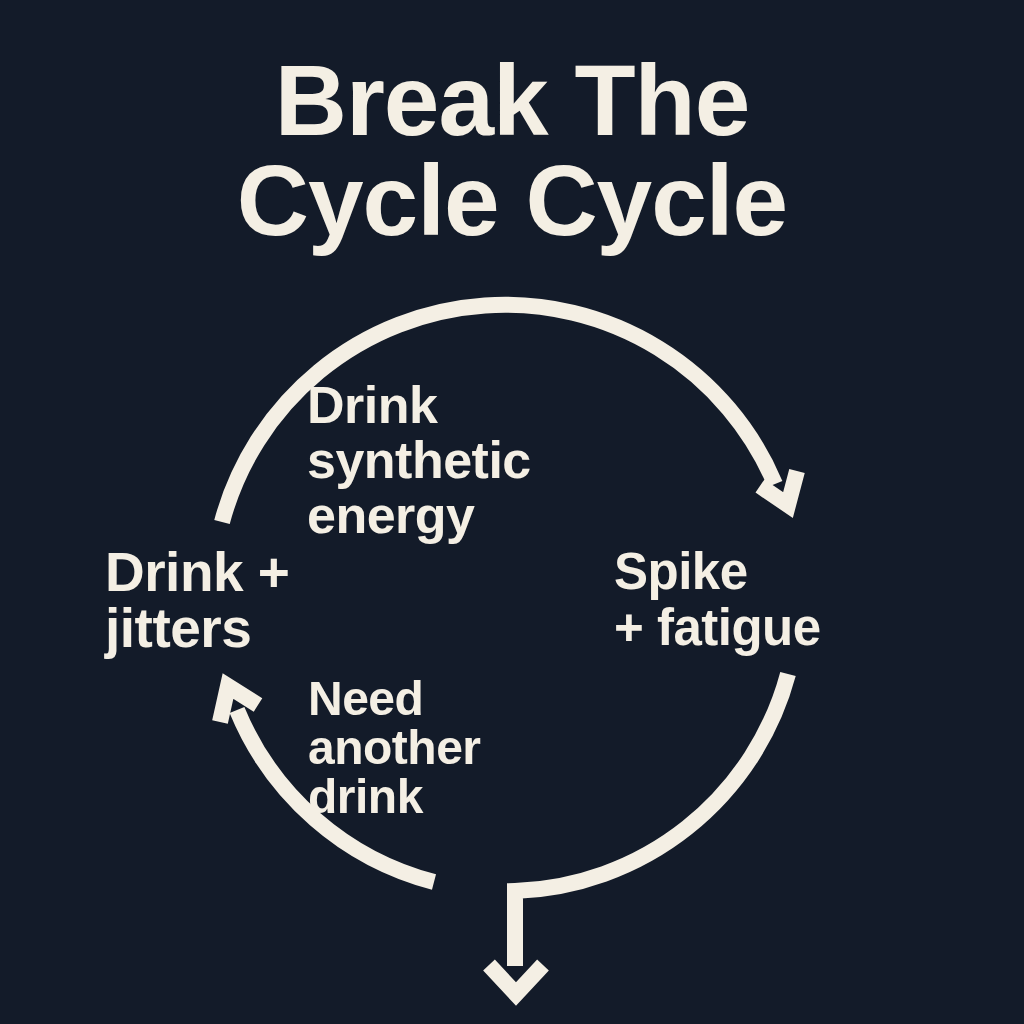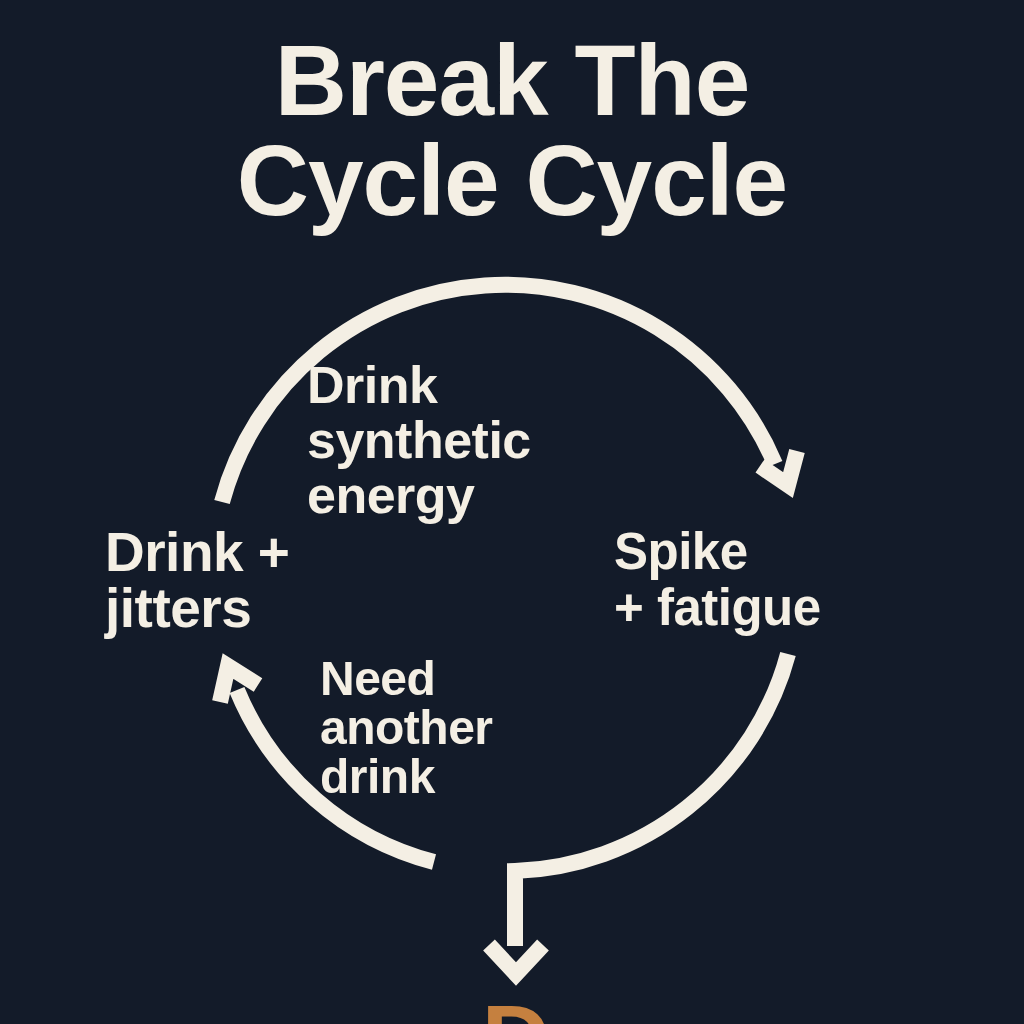--- a/index.html
+++ b/index.html
@@ -8,21 +8,21 @@
     --accent:#c5803f;
   }
   html,body{margin:0;padding:0;}
   body{
     width:1024px;height:1024px;
     background:var(--bg);
     overflow:hidden;
     position:relative;
     font-family:"Liberation Sans", sans-serif;
   }
-  .poster{position:absolute;inset:0;}
+  .poster{position:absolute;inset:0;margin-top:20px;}
   .title{
     position:absolute;top:30px;left:0;right:0;
     margin:0;
     text-align:center;
     font-size:100px;line-height:100px;
     font-weight:700;letter-spacing:-1px;
     color:var(--ink);
   }
   .title .tline{display:block;}
   .cycle-svg{position:absolute;top:0;left:0;width:1024px;height:1024px;}
@@ -36,21 +36,21 @@
   .label{
     position:absolute;
     font-weight:700;
     color:var(--ink);
     letter-spacing:-0.5px;
   }
   .label div{display:block;}
   .label-top{left:307px;top:358px;width:400px;font-size:52px;line-height:55px;}
   .label-right{left:614px;top:524px;width:300px;font-size:51px;line-height:56px;}
   .label-left{left:105px;top:524px;width:300px;font-size:55px;line-height:56px;}
-  .label-bottom{left:320px;top:654px;width:400px;font-size:48px;line-height:49px;}
+  .label-bottom{left:308px;top:654px;width:400px;font-size:48px;line-height:49px;}
   .exit-letter{
     position:absolute;left:452px;top:991px;width:128px;
     text-align:center;
     font-size:95px;line-height:95px;font-weight:700;
     color:var(--accent);
   }
 </style>
 </head>
 <body>
 

